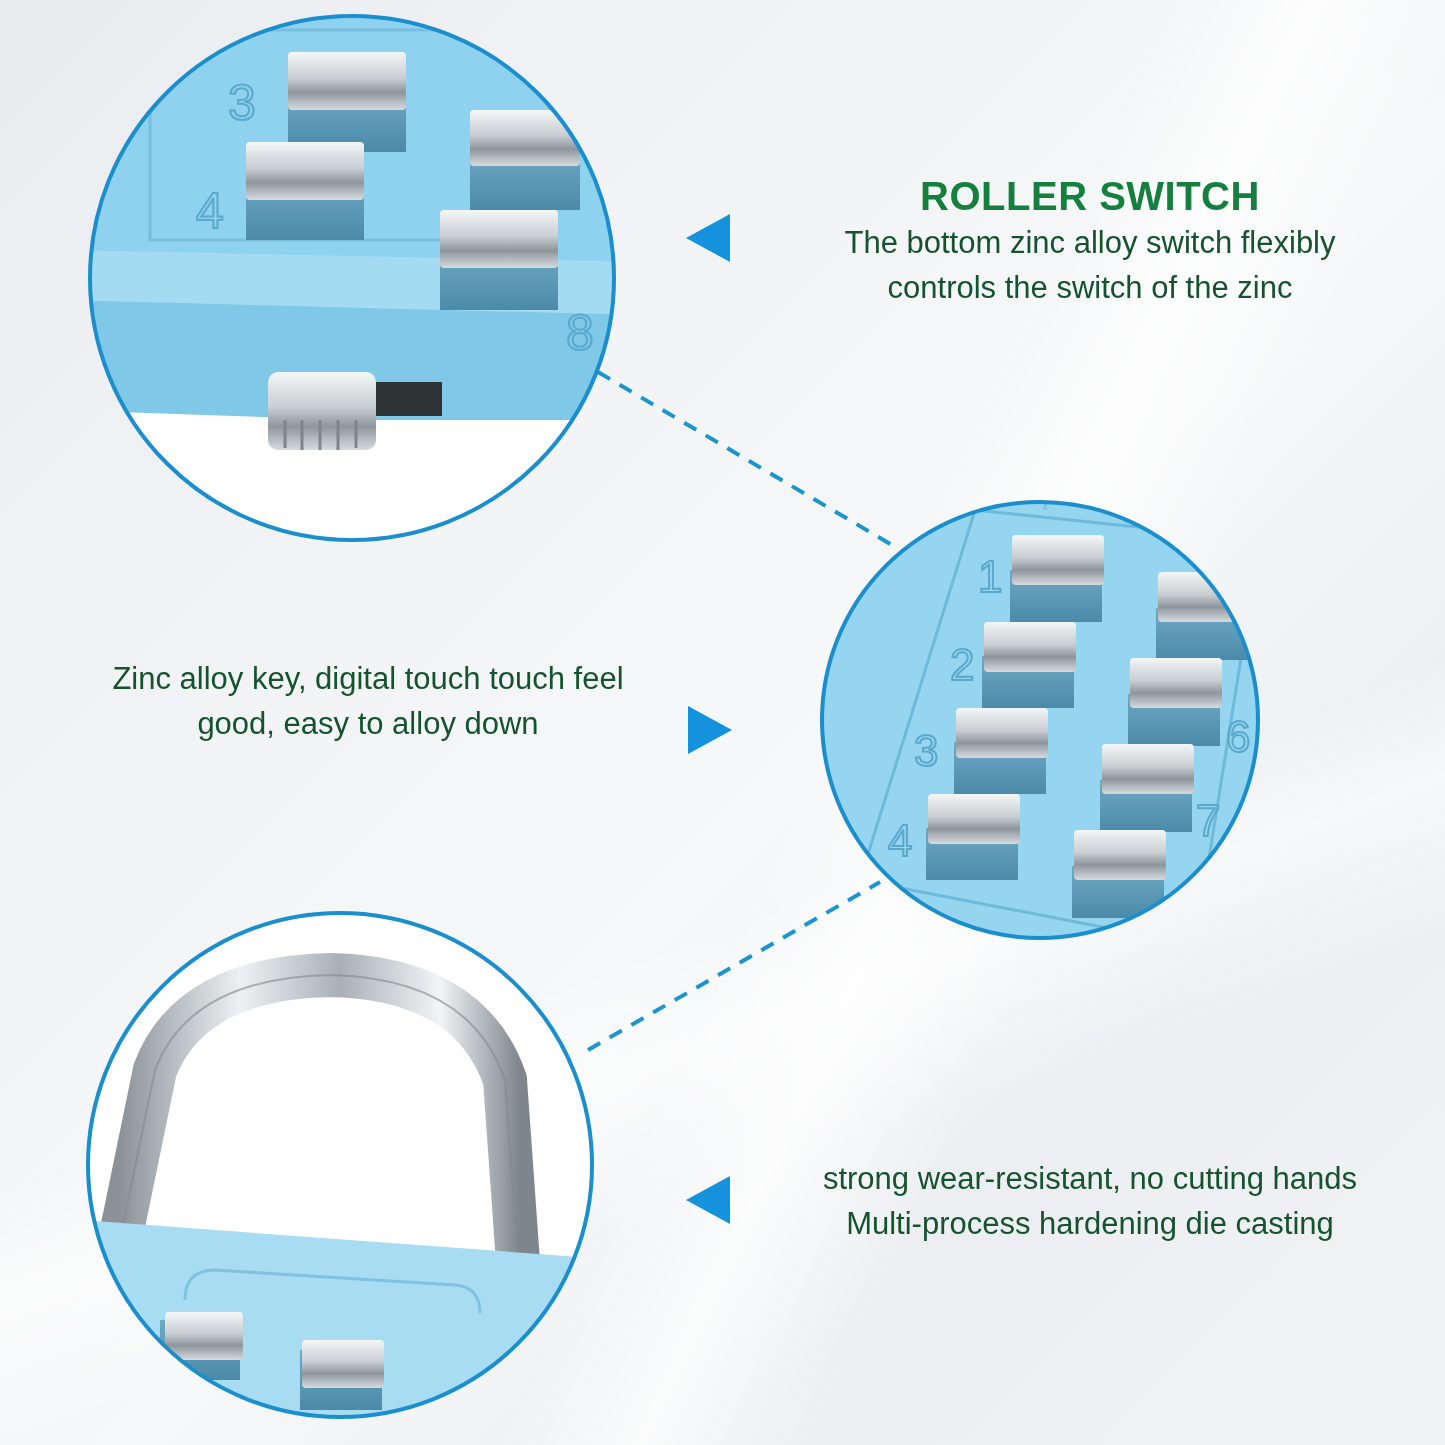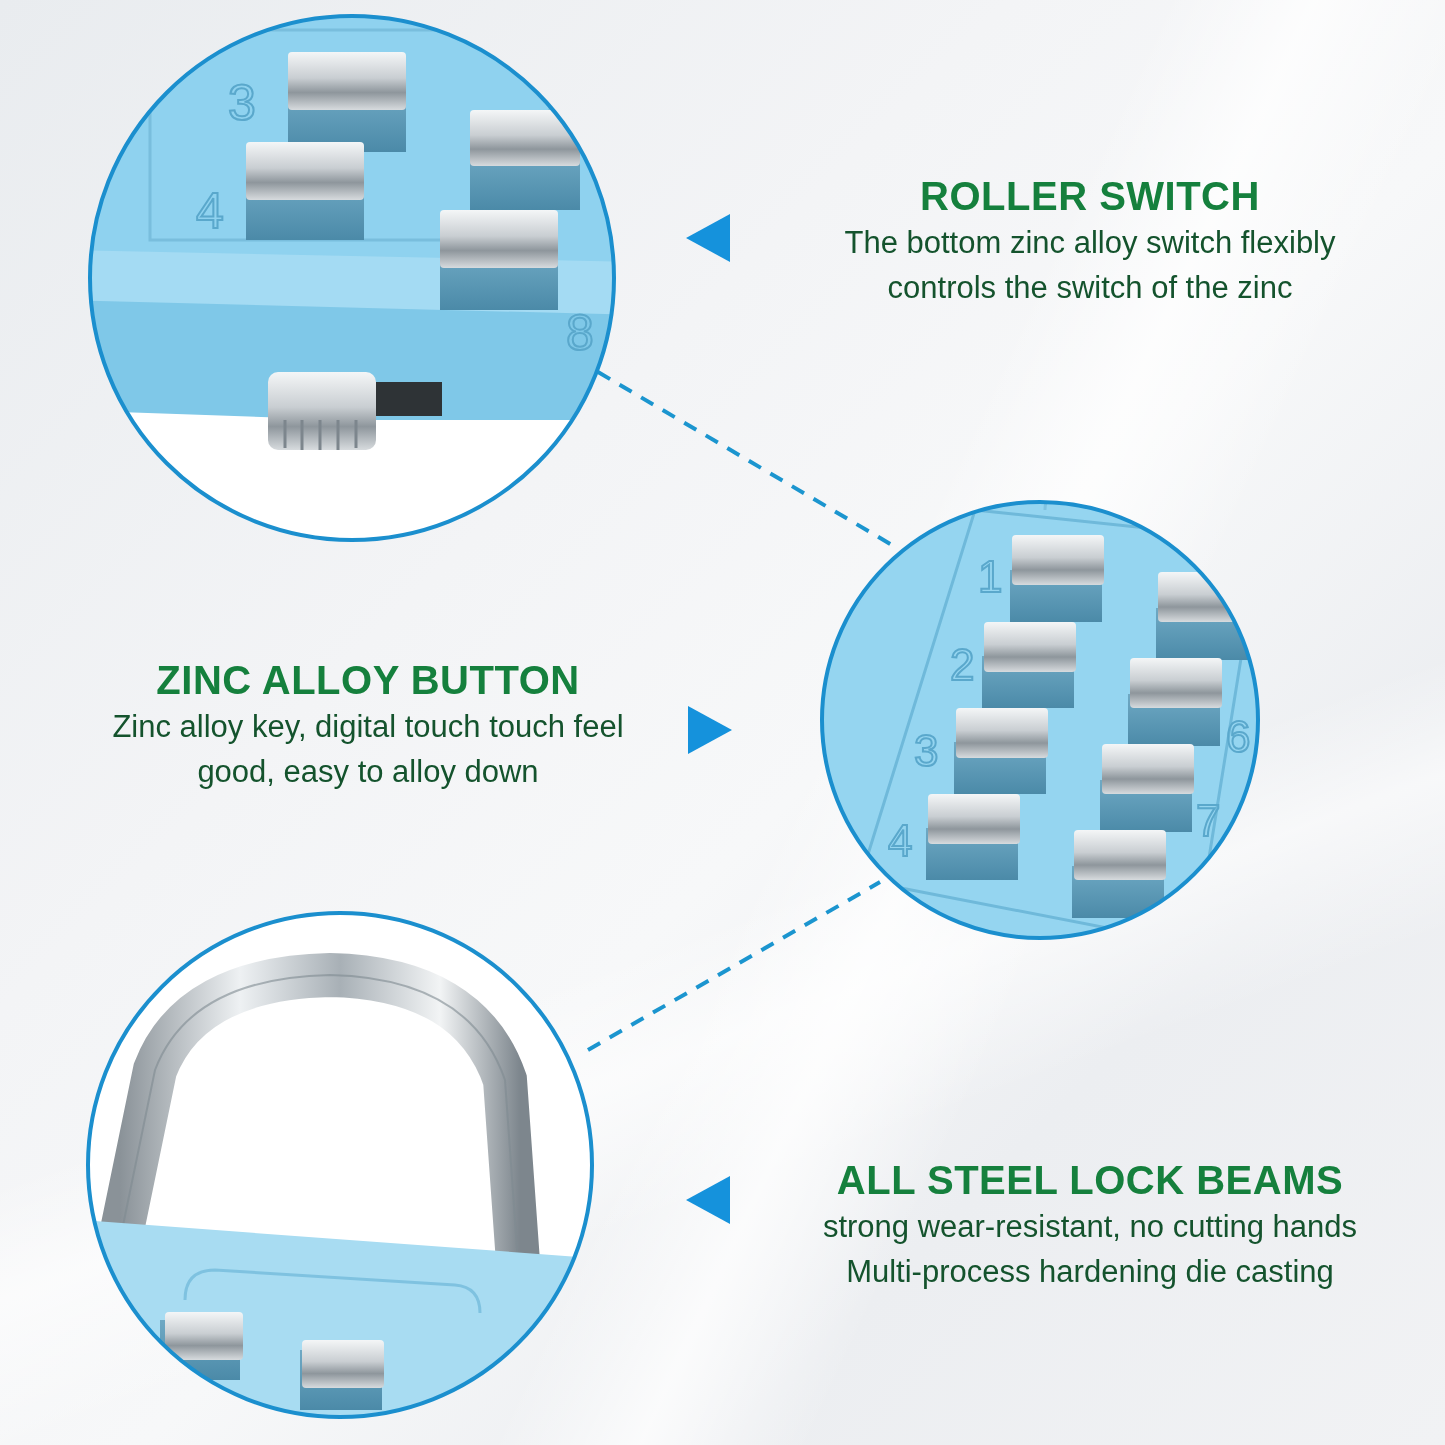--- a/index.html
+++ b/index.html
@@ -201,24 +201,22 @@
 </svg>
 
 <div class="arrow left" style="left:686px; top:214px;"></div>
 <div class="callout" style="left:780px; top:172px; width:620px;">
   <h2>ROLLER SWITCH</h2>
   <p>The bottom zinc alloy switch flexibly</p>
   <p>controls the switch of the zinc</p>
 </div>
 
 <div class="callout" style="left:58px; top:656px; width:620px;">
-  <h2>ZINC ALLOY BUTTON</h2>
   <p>Zinc alloy key, digital touch touch feel</p>
   <p>good, easy to alloy down</p>
 </div>
 <div class="arrow right" style="left:688px; top:706px;"></div>
 
 <div class="arrow left" style="left:686px; top:1176px;"></div>
 <div class="callout" style="left:770px; top:1156px; width:640px;">
-  <h2>ALL STEEL LOCK BEAMS</h2>
   <p>strong wear-resistant, no cutting hands</p>
   <p>Multi-process hardening die casting</p>
 </div>
 
 </body></html>

